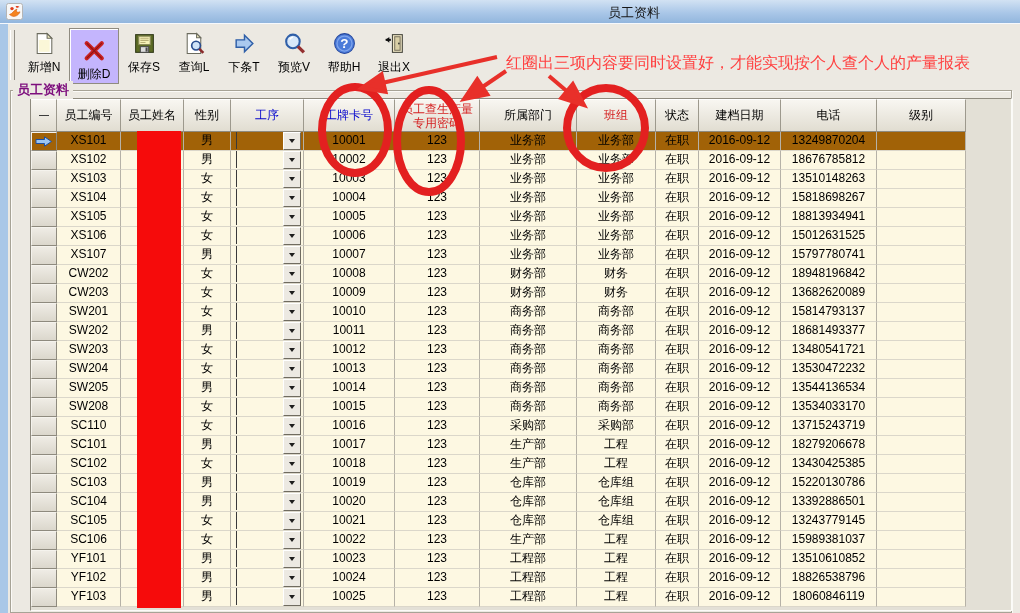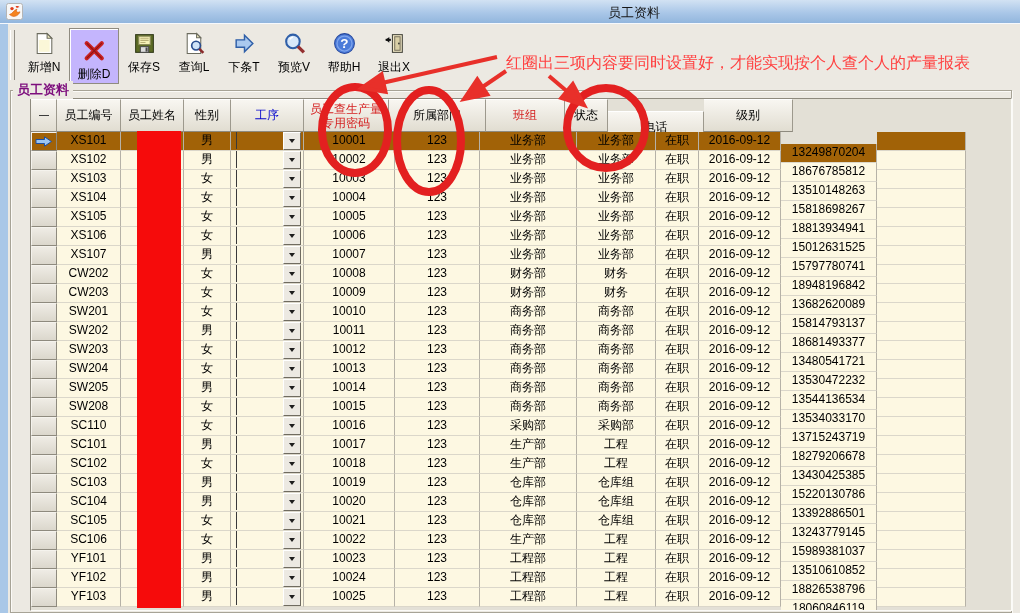--- a/index.html
+++ b/index.html
@@ -48,21 +48,21 @@
   .hcell.red1{color:#d42020;}
   .hcell.red2{flex-direction:column;line-height:14px;color:#d42020;}
   .dash{width:10px;border-top:1px solid #3c3c3c;}
   .c{box-sizing:border-box;height:19px;background:#fdf8e2;border-right:1px solid #b6b2a7;border-bottom:1px solid #dbd7ca;
     font-size:12px;color:#000;text-align:center;line-height:17px;overflow:hidden;white-space:nowrap;}
   .trow.sel .c{background:#a16207;}
   .c.rowhdr{background:linear-gradient(#efece5,#dbd7cc);border:1px solid;border-color:#f5f3ed #8e8a7e #8e8a7e #f5f3ed;
     display:flex;align-items:center;justify-content:center;}
   .w-rowhdr{width:26px;}.w-empid{width:64px;}.w-name{width:63px;}.w-gender{width:47px;}
   .w-process{width:73px;}.w-card{width:91px;}.w-pwd{width:85px;}.w-dept{width:97px;}
-  .w-team{width:79px;}.w-status{width:43px;}.w-date{width:82px;}.w-phone{width:96px;margin-top:12px;}.w-level{width:89px;}
+  .w-team{width:79px;}.w-status{width:43px;}.w-date{width:82px;}.w-phone{width:96px;}.w-level{width:89px;}
 
   .combo{position:relative;height:17px;margin-left:5px;margin-right:2px;border-left:1px solid #3a3a3a;}
   .combo-btn{position:absolute;right:0;top:0;width:16px;height:16px;background:#ece9e2;
     border:1px solid;border-color:#ffffff #6f6b60 #6f6b60 #ffffff;display:flex;align-items:center;justify-content:center;}
   .tri{width:0;height:0;border-left:3.5px solid transparent;border-right:3.5px solid transparent;border-top:4px solid #1d1d1d;}
 
   
   .redact{position:absolute;left:137px;top:131px;width:44px;height:477px;background:#f60b0b;z-index:40;}
 
   
@@ -173,27 +173,29 @@
 
     <div class="grid">
       <div class="hrow">
         <div class="hcell w-rowhdr">
             <i class="dash"></i>
           </div>
         <div class="hcell w-empid">员工编号</div>
         <div class="hcell w-name">员工姓名</div>
         <div class="hcell w-gender">性别</div>
         <div class="hcell w-process blue">工序</div>
+        <div class="hcell w-card blue">工牌卡号</div>
         <div class="hcell w-pwd red2">
           <span>员工查生产量</span>
           <span>专用密码</span>
         </div>
         <div class="hcell w-dept">所属部门</div>
         <div class="hcell w-team red1">班组</div>
         <div class="hcell w-status">状态</div>
+        <div class="hcell w-date">建档日期</div>
         <div class="hcell w-phone">电话</div>
         <div class="hcell w-level">级别</div>
       </div>
       <div id="grid-body">
           <div class="trow sel">
             <div class="c rowhdr w-rowhdr">
               <svg width="18" height="11" viewBox="0 0 18 11">
                 <polygon points="1,3.5 9.5,3.5 9.5,0.8 16.5,5.5 9.5,10.2 9.5,7.5 1,7.5" fill="#9cc6f2" stroke="#1c4fa0"></polygon>
               </svg>
             </div>

